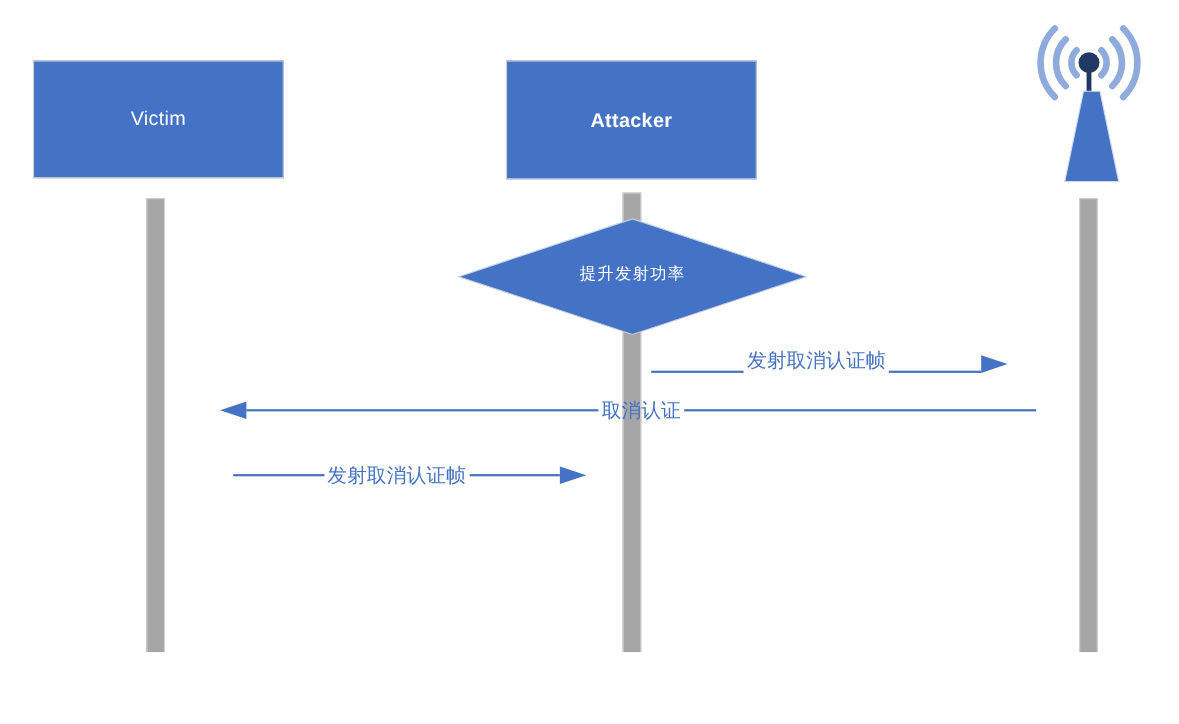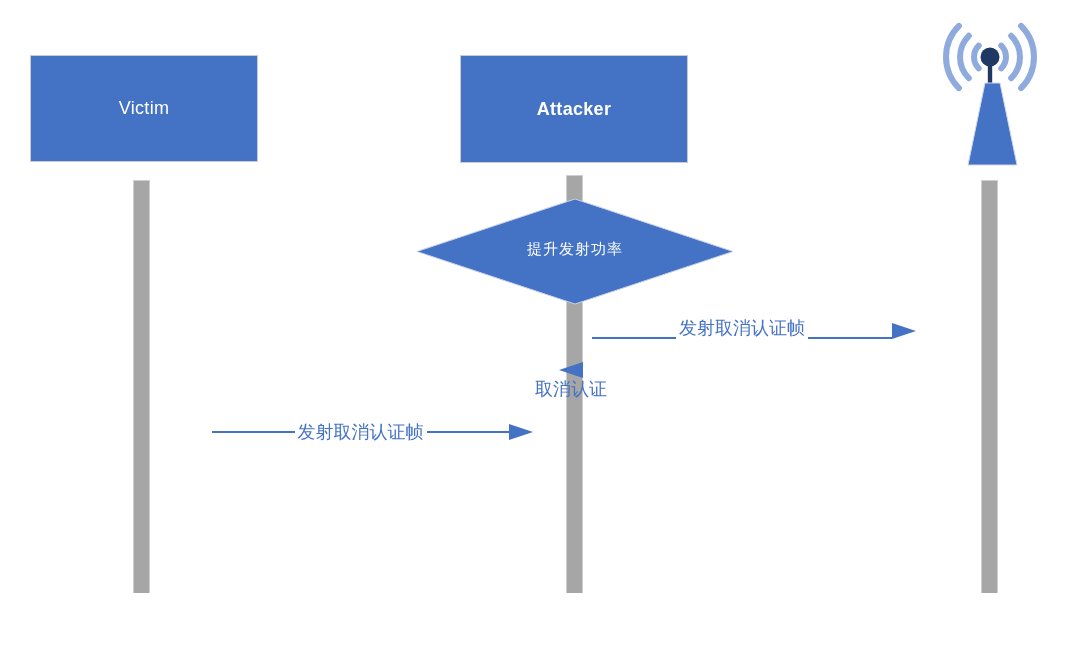--- a/index.html
+++ b/index.html
@@ -106,21 +106,21 @@
     border-bottom: 8px solid transparent;
     border-left: 24px solid var(--accent_blue, #4472C4);
   }
   .message .head-left {
     width: 0; height: 0;
     border-top: 8px solid transparent;
     border-bottom: 8px solid transparent;
     border-right: 24px solid var(--accent_blue, #4472C4);
   }
   .message.msg-0 { left: 592px; top: 317px; width: 324px; align-items: flex-end; }
-  .message.msg-1 { left: 200px; top: 362px; width: 742px; flex-direction: column; }
+  .message.msg-1 { left: 200px; top: 362px; width: 742px; }
   .message.msg-2 { left: 212px; top: 421px; width: 321px; }
 </style>
 </head>
 <body>
 
 <div class="canvas">
 
   <div class="actor-box victim">
     <span>Victim</span>
   </div>

